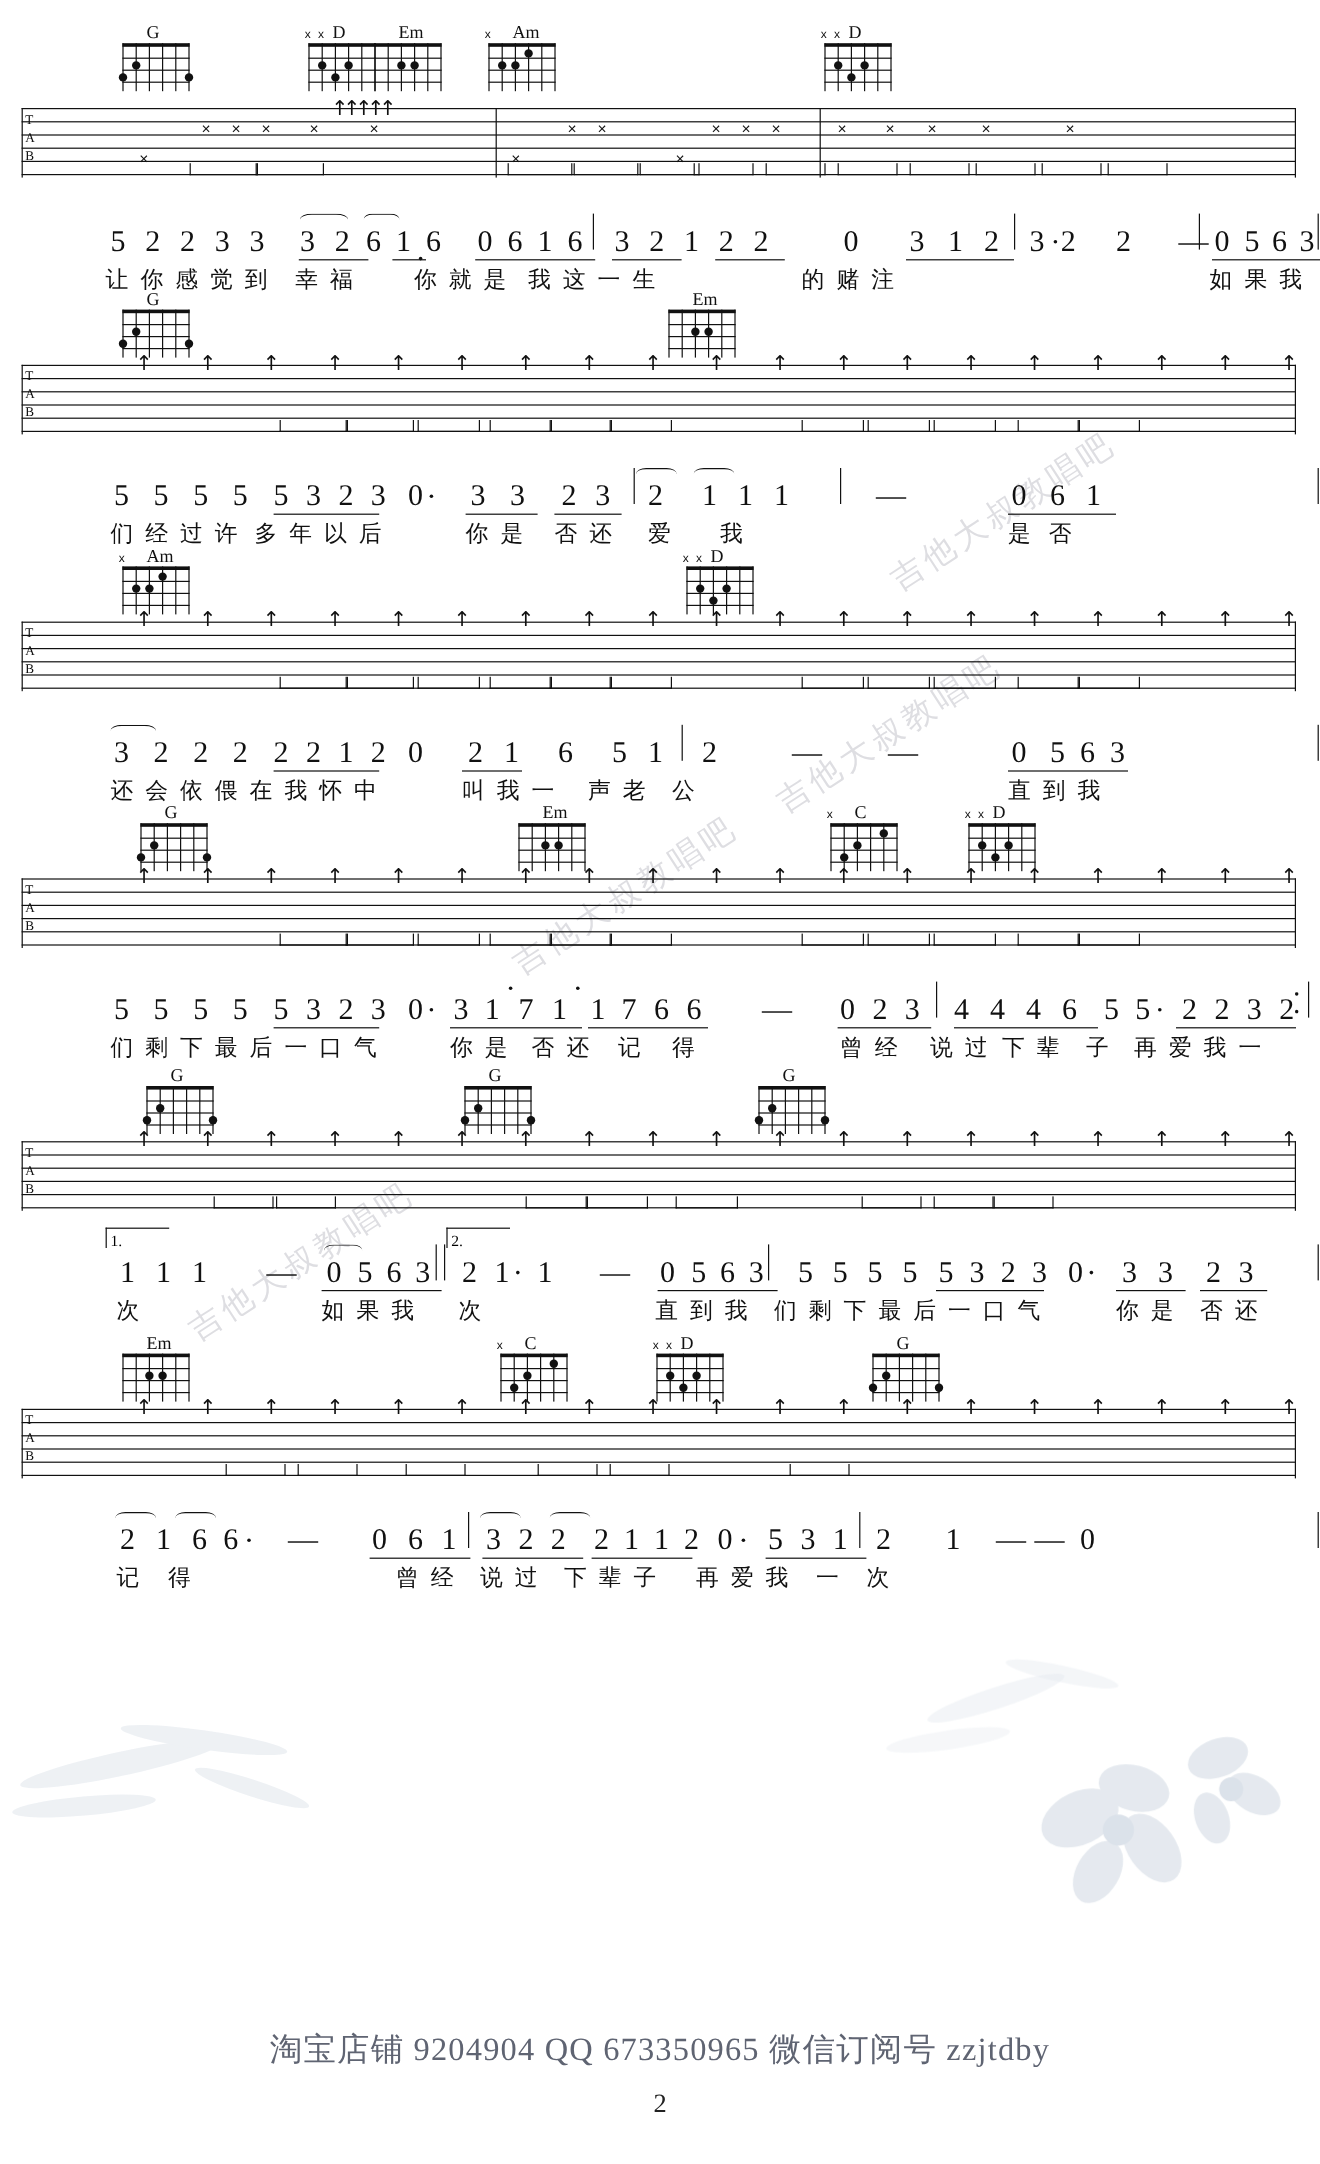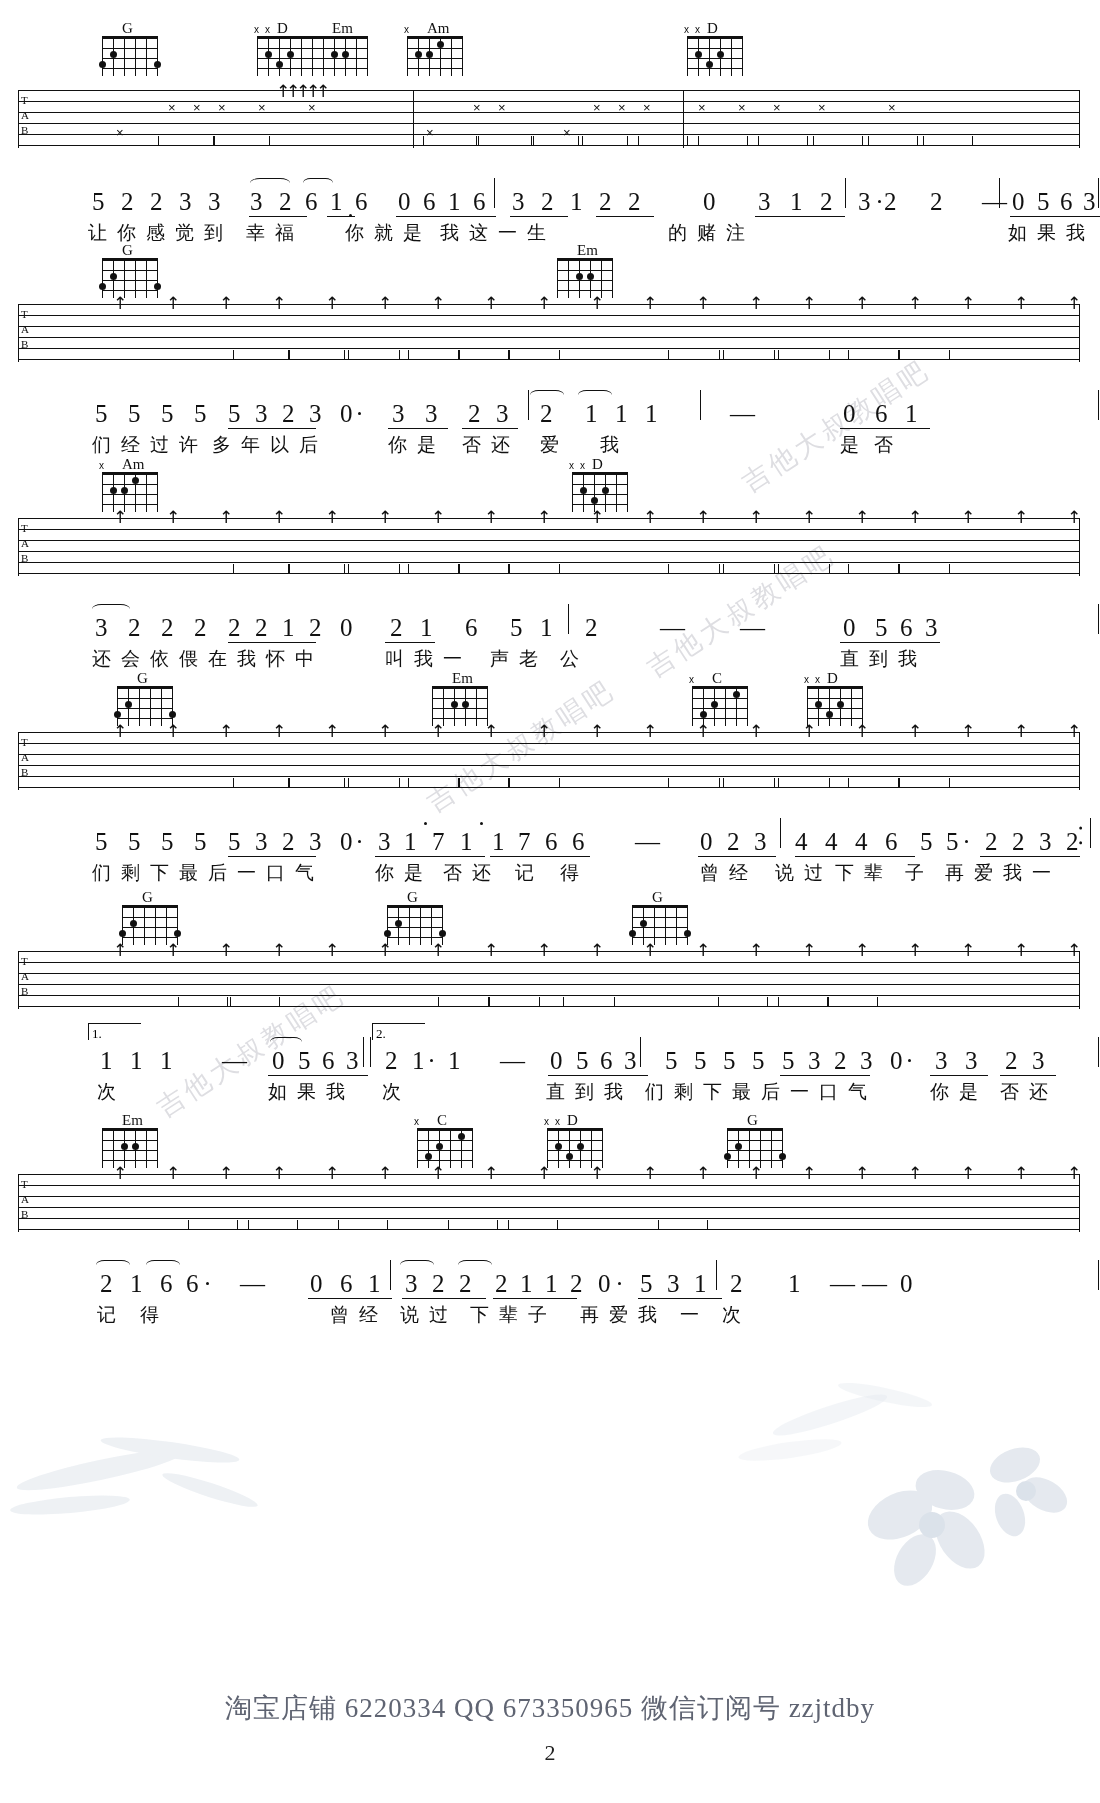--- a/index.html
+++ b/index.html
@@ -1080,15 +1080,15 @@
   </svg>
   <svg class="flower" style="left:10px;top:1400px;" width="300" height="170" viewBox="0 0 300 170">
     <g fill="#c6d0dc" opacity="0.6">
       <ellipse cx="90" cy="70" rx="85" ry="10" transform="rotate(-12 90 70)"></ellipse>
       <ellipse cx="160" cy="50" rx="70" ry="8" transform="rotate(8 160 50)"></ellipse>
       <ellipse cx="60" cy="105" rx="60" ry="8" transform="rotate(-5 60 105)"></ellipse>
       <ellipse cx="200" cy="90" rx="50" ry="7" transform="rotate(18 200 90)"></ellipse>
     </g>
   </svg>
 
-  <div class="footer">淘宝店铺 6220334   QQ 673350965   微信订阅号 zzjtdby</div>
+  <div class="footer">淘宝店铺 9204904   QQ 673350965   微信订阅号 zzjtdby</div>
   <div class="pageno">2</div>
 </div>
 
 </body></html>

